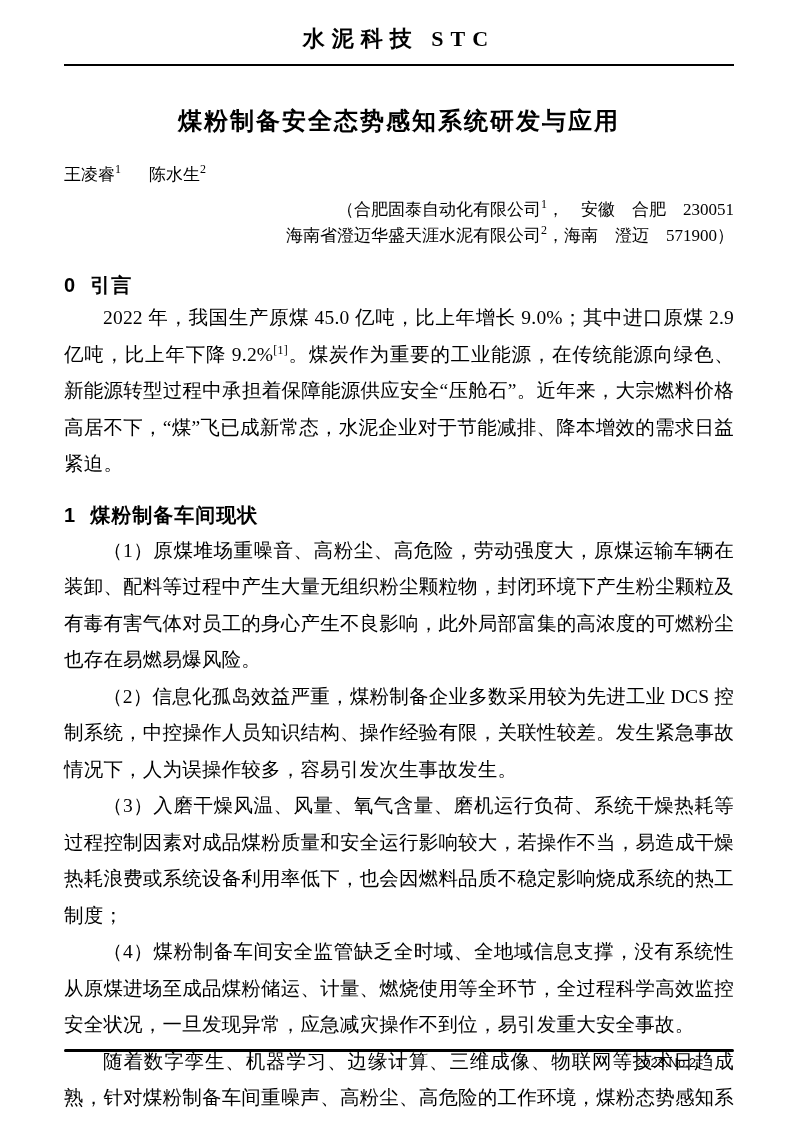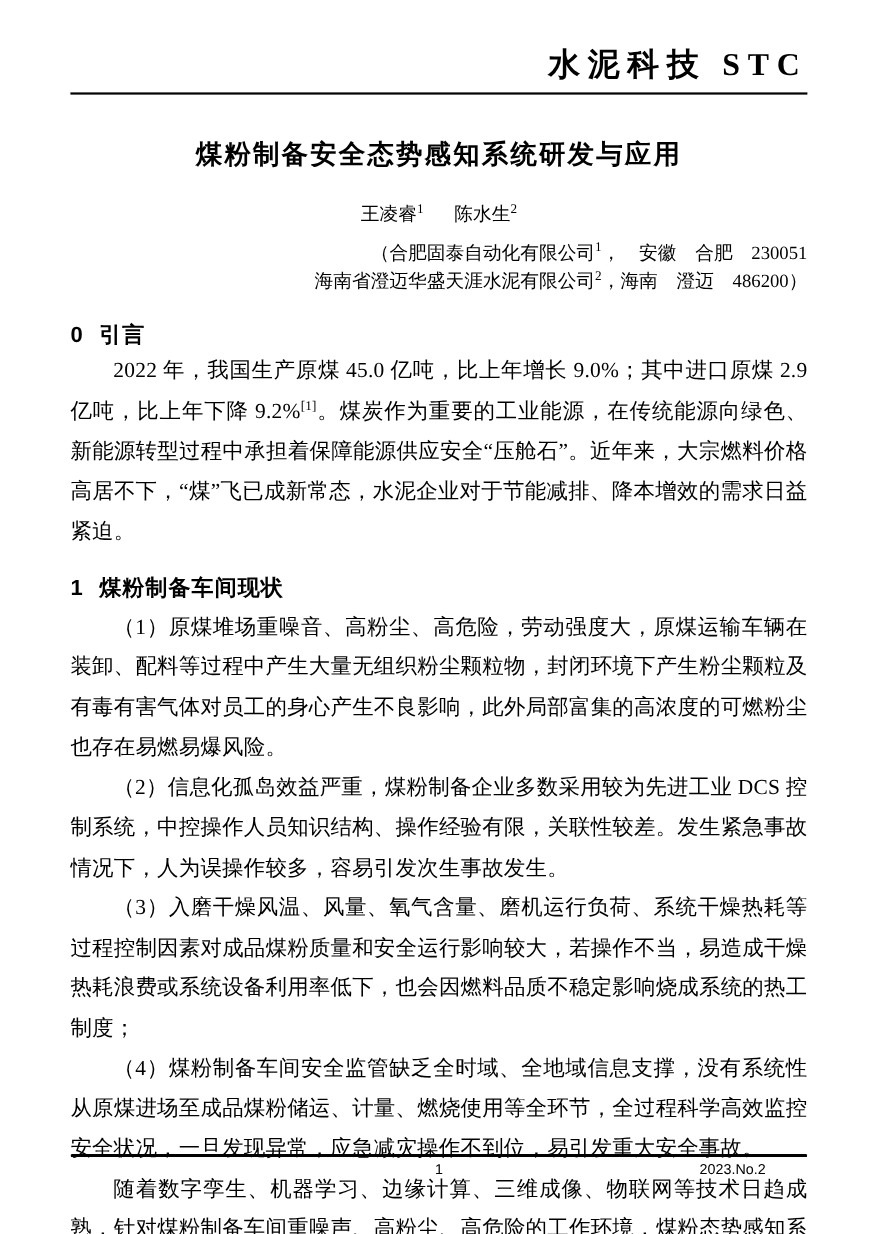--- a/index.html
+++ b/index.html
@@ -9,23 +9,23 @@
     margin:0 auto;
     background:#ffffff;
     color:#000000;
     overflow:hidden;
     box-sizing:border-box;
     padding:0 59px 0 64px;
     font-family:"Liberation Serif","DejaVu Serif",serif;
   }
   
   .journal-header{
-    padding-top:46px;
-    text-align:right;
-    font-size:29px;
+    padding-top:26px;
+    text-align:center;
+    font-size:22px;
     line-height:26px;
     letter-spacing:7px;
     font-weight:600;
     font-family:"Liberation Serif","DejaVu Serif",serif;
   }
   .header-rule{
     border:none;
     border-top:2px solid #000;
     margin:12px 0 0 0;
   }
@@ -34,21 +34,21 @@
     margin:33px 0 0 0;
     text-align:center;
     font-size:24px;
     line-height:44px;
     letter-spacing:2px;
     font-weight:700;
     font-family:"Liberation Sans","DejaVu Sans",sans-serif;
   }
   .authors{
     margin-top:20px;
-    text-align:center;
+    text-align:left;
     font-size:17px;
     line-height:24px;
   }
   .author{display:inline-block;}
   .author + .author{margin-left:28px;}
   sup{
     font-size:12px;
     line-height:0;
     vertical-align:super;
   }
@@ -117,21 +117,21 @@
   <hr class="header-rule">
 
   <h1 class="article-title">煤粉制备安全态势感知系统研发与应用</h1>
 
   <div class="authors">
     <span class="author"><span>王凌睿</span><sup>1</sup></span><span class="author"><span>陈水生</span><sup>2</sup></span>
   </div>
 
   <div class="affiliations">
     <div class="affil-line"><span>（合肥固泰自动化有限公司</span><sup>1</sup><span>，　安徽　合肥　230051</span></div>
-    <div class="affil-line"><span>海南省澄迈华盛天涯水泥有限公司</span><sup>2</sup><span>，海南　澄迈　486200）</span></div>
+    <div class="affil-line"><span>海南省澄迈华盛天涯水泥有限公司</span><sup>2</sup><span>，海南　澄迈　571900）</span></div>
   </div>
 
   <h2 class="section-heading">
     <span class="section-num">0</span><span class="section-title">引言</span>
   </h2>
 
   <p class="body-para"><span>2022 年，我国生产原煤 45.0 亿吨，比上年增长 9.0%；其中进口原煤 2.9 亿吨，比上年下降 9.2%</span><sup>[1]</sup><span>。煤炭作为重要的工业能源，在传统能源向绿色、新能源转型过程中承担着保障能源供应安全“压舱石”。近年来，大宗燃料价格高居不下，“煤”飞已成新常态，水泥企业对于节能减排、降本增效的需求日益紧迫。</span></p>
 
   <h2 class="section-heading second">
     <span class="section-num">1</span><span class="section-title">煤粉制备车间现状</span>

